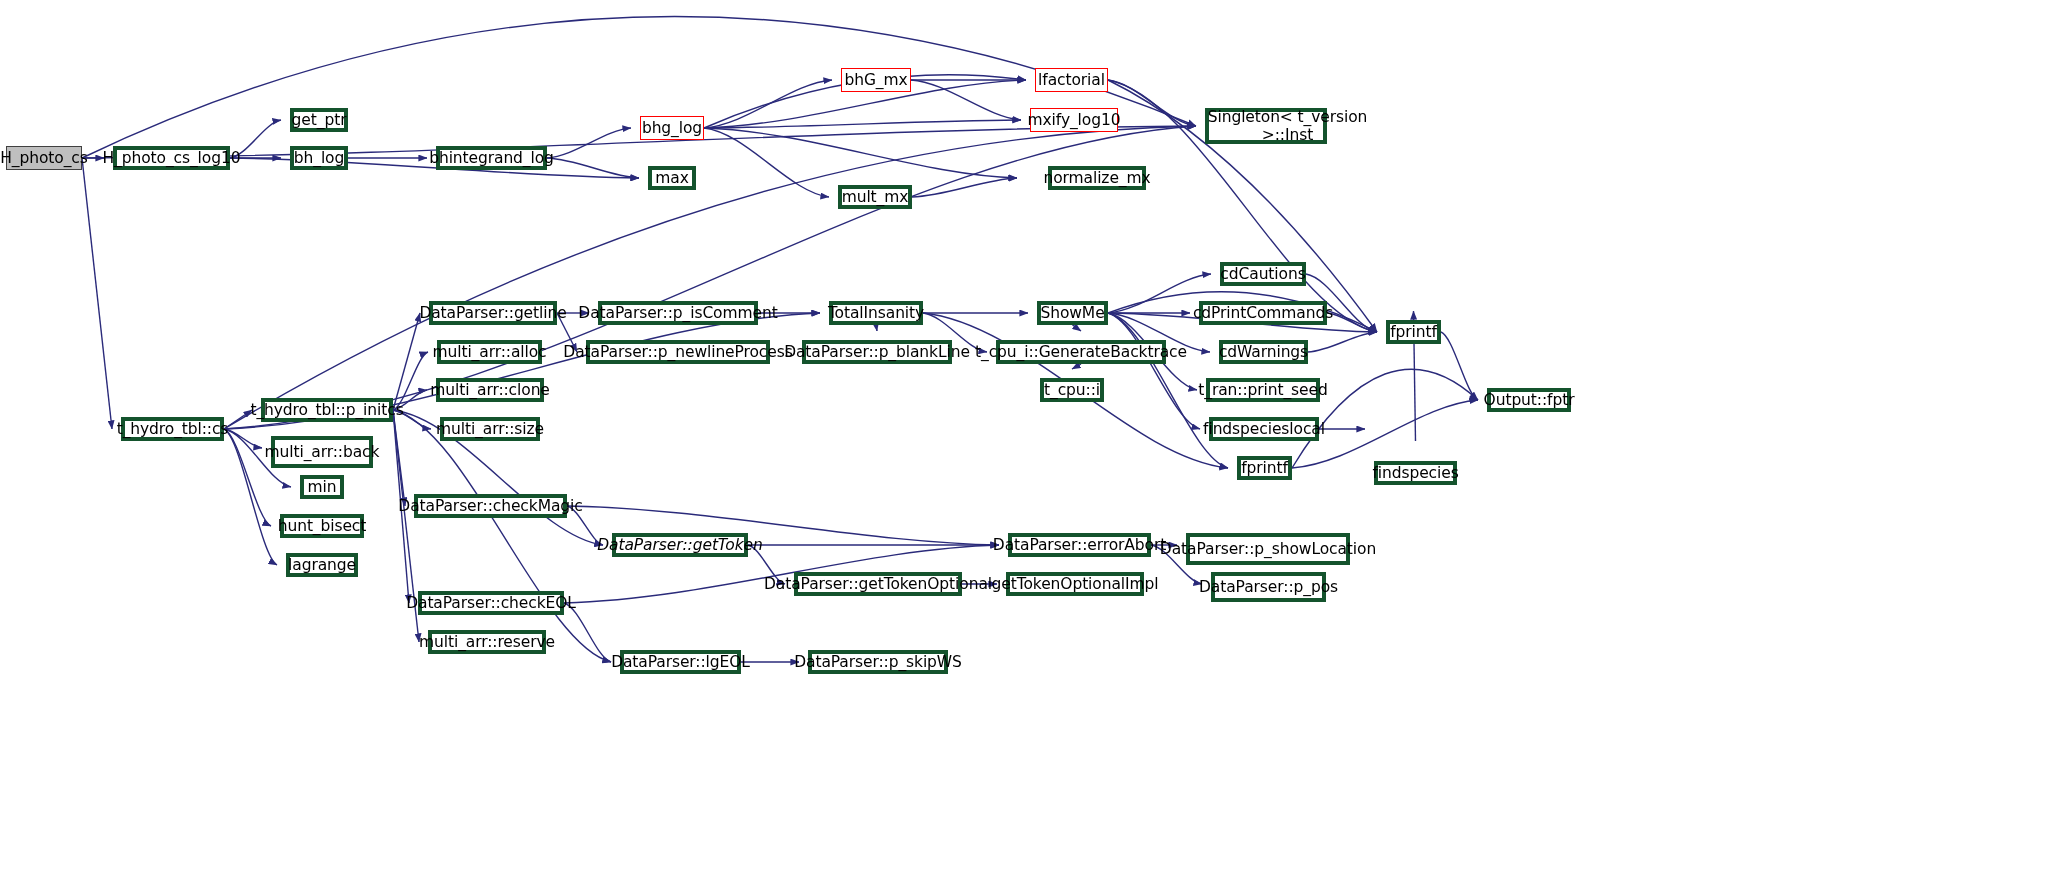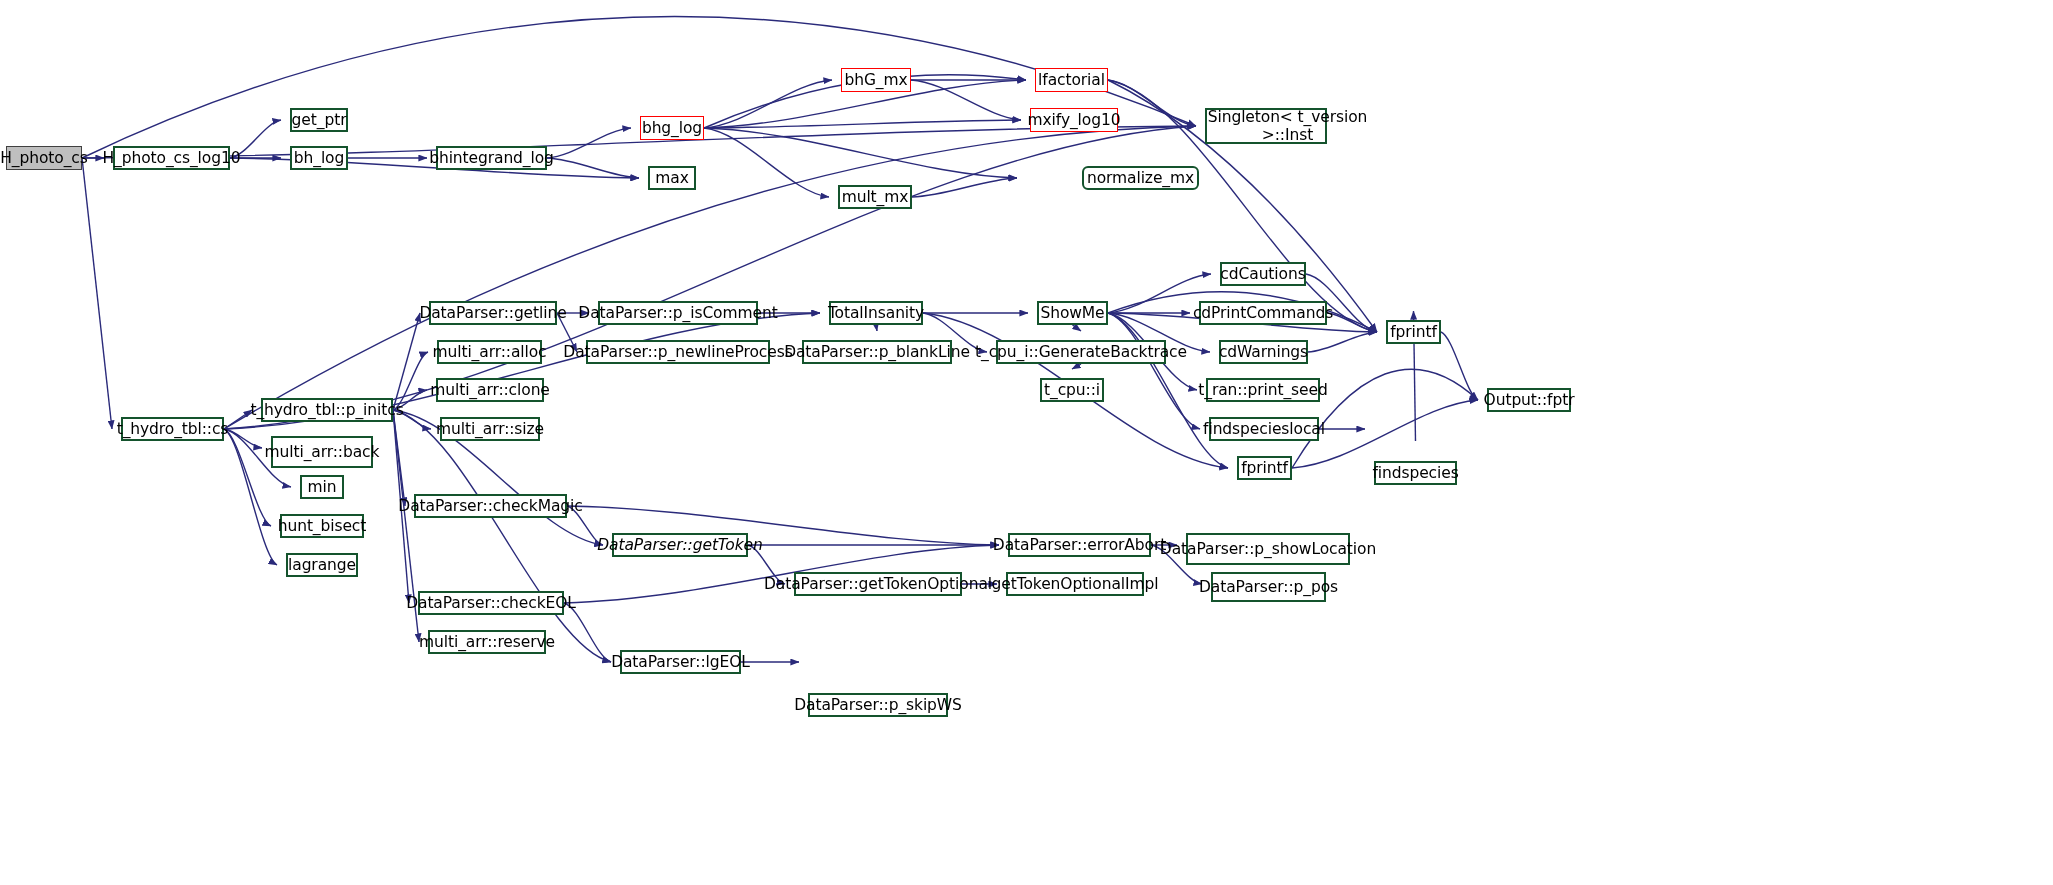--- a/index.html
+++ b/index.html
@@ -1,21 +1,21 @@
 <!DOCTYPE html>
 <html><head>
 <meta charset="utf-8">
 <style>
   html,body{margin:0;padding:0;background:#ffffff;}
   #page{position:relative;width:2053px;height:885px;background:#ffffff;
         font-family:"DejaVu Sans","Liberation Sans",sans-serif;overflow:hidden;}
   #edges{position:absolute;left:0;top:0;width:2053px;height:885px;}
   .node{position:absolute;box-sizing:border-box;display:flex;align-items:center;
         justify-content:center;text-align:center;background:#ffffff;
-        border:2px solid #14532d;color:#000000;font-size:15.5px;line-height:1.18;
+        border:4px solid #14532d;color:#000000;font-size:15.5px;line-height:1.18;
         white-space:pre;letter-spacing:-0.1px;}
   .node.red{border:1.6px solid #ff0000;}
   .node.cur{background:#bfbfbf;border:1px solid #404040;}
   .node span{display:block;pointer-events:none;}
 </style>
 </head>
 <body>
 
 <div id="page">
   <svg id="edges" viewBox="0 0 2053 885" xmlns="http://www.w3.org/2000/svg">
@@ -106,21 +106,21 @@
       <div class="node" style="left: 113px; top: 146px; width: 117px; height: 24px;"><span>H_photo_cs_log10</span></div>
       <div class="node" style="left: 290px; top: 108px; width: 58px; height: 24px;"><span>get_ptr</span></div>
       <div class="node" style="left: 290px; top: 146px; width: 58px; height: 24px;"><span>bh_log</span></div>
       <div class="node" style="left: 436px; top: 146px; width: 111px; height: 24px;"><span>bhintegrand_log</span></div>
       <div class="node red" style="left: 640px; top: 116px; width: 64px; height: 24px;"><span>bhg_log</span></div>
       <div class="node" style="left: 648px; top: 166px; width: 48px; height: 24px;"><span>max</span></div>
       <div class="node red" style="left: 841px; top: 68px; width: 70px; height: 24px;"><span>bhG_mx</span></div>
       <div class="node" style="left: 838px; top: 185px; width: 74px; height: 24px;"><span>mult_mx</span></div>
       <div class="node red" style="left: 1035px; top: 68px; width: 73px; height: 24px;"><span>lfactorial</span></div>
       <div class="node red" style="left: 1030px; top: 108px; width: 88px; height: 24px;"><span>mxify_log10</span></div>
-      <div class="node" style="left: 1082px; top: 166px; width: 117px; height: 24px; border-radius: 6px;"><span>normalize_mx</span></div>
+      <div class="node" style="left: 1048px; top: 166px; width: 98px; height: 24px;"><span>normalize_mx</span></div>
       <div class="node" style="left: 1205px; top: 108px; width: 122px; height: 36px; padding-left: 43px;"><span>Singleton&lt; t_version<br>&gt;::Inst</span></div>
       <div class="node" style="left: 121px; top: 417px; width: 103px; height: 24px;"><span>t_hydro_tbl::cs</span></div>
       <div class="node" style="left: 261px; top: 398px; width: 132px; height: 24px;"><span>t_hydro_tbl::p_initcs</span></div>
       <div class="node" style="left: 271px; top: 436px; width: 102px; height: 32px; justify-content: center;"><span>multi_arr::back</span></div>
       <div class="node" style="left: 300px; top: 475px; width: 44px; height: 24px;"><span>min</span></div>
       <div class="node" style="left: 280px; top: 514px; width: 84px; height: 24px;"><span>hunt_bisect</span></div>
       <div class="node" style="left: 286px; top: 553px; width: 72px; height: 24px;"><span>lagrange</span></div>
       <div class="node" style="left: 429px; top: 301px; width: 128px; height: 24px;"><span>DataParser::getline</span></div>
       <div class="node" style="left: 437px; top: 340px; width: 105px; height: 24px;"><span>multi_arr::alloc</span></div>
       <div class="node" style="left: 436px; top: 378px; width: 108px; height: 24px;"><span>multi_arr::clone</span></div>
@@ -128,21 +128,21 @@
       <div class="node" style="left: 414px; top: 494px; width: 153px; height: 24px;"><span>DataParser::checkMagic</span></div>
       <div class="node" style="left: 418px; top: 591px; width: 146px; height: 24px;"><span>DataParser::checkEOL</span></div>
       <div class="node" style="left: 428px; top: 630px; width: 118px; height: 24px;"><span>multi_arr::reserve</span></div>
       <div class="node" style="left: 598px; top: 301px; width: 160px; height: 24px;"><span>DataParser::p_isComment</span></div>
       <div class="node" style="left: 586px; top: 340px; width: 184px; height: 24px;"><span>DataParser::p_newlineProcess</span></div>
       <div class="node" style="left: 612px; top: 533px; width: 136px; height: 24px; font-style: italic;"><span>DataParser::getToken</span></div>
       <div class="node" style="left: 620px; top: 650px; width: 121px; height: 24px;"><span>DataParser::lgEOL</span></div>
       <div class="node" style="left: 829px; top: 301px; width: 94px; height: 24px;"><span>TotalInsanity</span></div>
       <div class="node" style="left: 802px; top: 340px; width: 150px; height: 24px;"><span>DataParser::p_blankLine</span></div>
       <div class="node" style="left: 794px; top: 572px; width: 168px; height: 24px;"><span>DataParser::getTokenOptional</span></div>
-      <div class="node" style="left: 808px; top: 650px; width: 140px; height: 24px; margin-top: 43px;"><span>DataParser::p_skipWS</span></div>
+      <div class="node" style="left: 808px; top: 650px; width: 140px; height: 24px;"><span>DataParser::p_skipWS</span></div>
       <div class="node" style="left: 1037px; top: 301px; width: 71px; height: 24px;"><span>ShowMe</span></div>
       <div class="node" style="left: 996px; top: 340px; width: 170px; height: 24px;"><span>t_cpu_i::GenerateBacktrace</span></div>
       <div class="node" style="left: 1040px; top: 378px; width: 64px; height: 24px;"><span>t_cpu::i</span></div>
       <div class="node" style="left: 1008px; top: 533px; width: 143px; height: 24px;"><span>DataParser::errorAbort</span></div>
       <div class="node" style="left: 1006px; top: 572px; width: 138px; height: 24px;"><span>getTokenOptionalImpl</span></div>
       <div class="node" style="left: 1220px; top: 262px; width: 86px; height: 24px;"><span>cdCautions</span></div>
       <div class="node" style="left: 1199px; top: 301px; width: 128px; height: 24px;"><span>cdPrintCommands</span></div>
       <div class="node" style="left: 1219px; top: 340px; width: 89px; height: 24px;"><span>cdWarnings</span></div>
       <div class="node" style="left: 1206px; top: 378px; width: 114px; height: 24px;"><span>t_ran::print_seed</span></div>
       <div class="node" style="left: 1209px; top: 417px; width: 110px; height: 24px;"><span>findspecieslocal</span></div>

